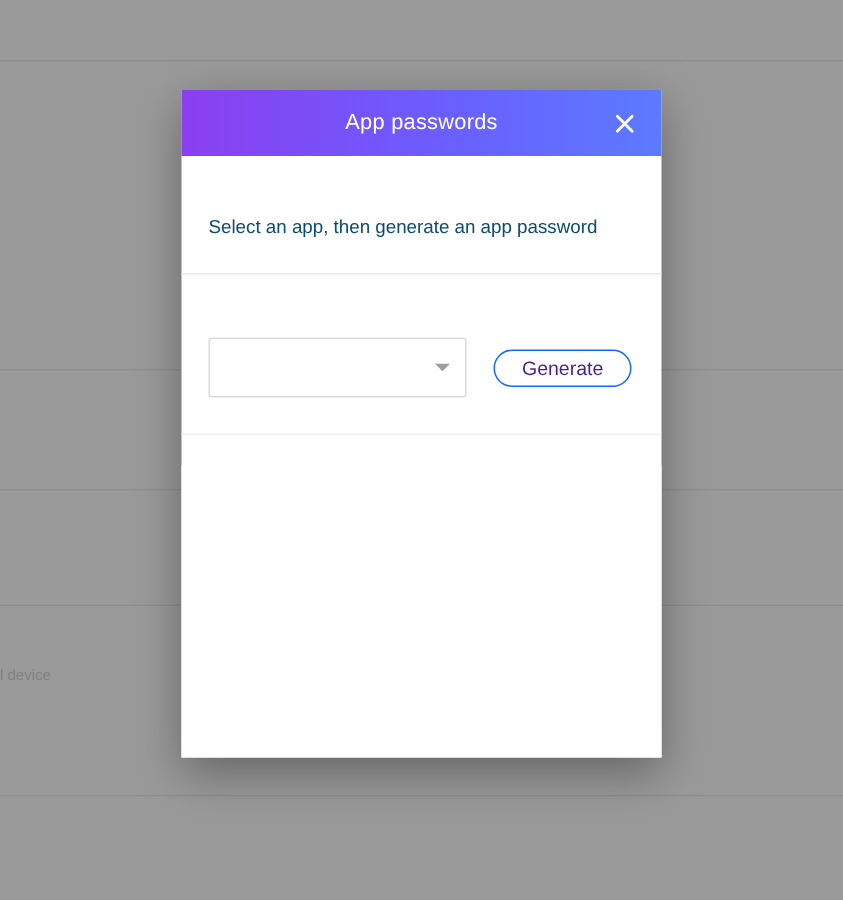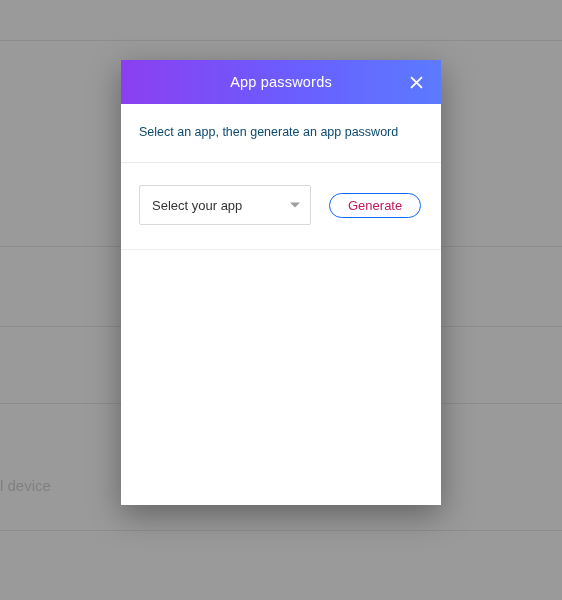--- a/index.html
+++ b/index.html
@@ -15,40 +15,40 @@
     .bg-line {
       position: absolute;
       left: 0; right: 0;
       height: 1px;
       background: #8d8d8d;
     }
     .bg-text {
       position: absolute;
       left: 0;
       color: #6f6f6f;
-      font-size: 15px;
+      font-size: 10px;
       opacity: 0.6;
-      margin-top: 32px;
     }
     .overlay {
       position: absolute;
       inset: 0;
       background: rgba(90,90,90,0.0);
       display: flex;
       align-items: flex-start;
       justify-content: center;
     }
     .modal {
       margin-top: 60px;
       width: 320px;
       background: #ffffff;
       box-shadow: 0 10px 30px rgba(0,0,0,0.35);
       display: flex;
       flex-direction: column;
       height: 445px;
+      gap: 20px;
     }
     .modal-header {
       height: 44px;
       background: linear-gradient(90deg, #8b3ff0 0%, #6a5eff 55%, #5b7bff 100%);
       display: flex;
       align-items: center;
       justify-content: center;
       position: relative;
       color: #ffffff;
     }
@@ -116,21 +116,21 @@
       width: 0; height: 0;
       border-left: 5px solid transparent;
       border-right: 5px solid transparent;
       border-top: 5px solid #9e9e9e;
     }
     .generate-btn {
       height: 25px;
       padding: 0 18px;
       border: 1px solid #0f69ff;
       background: #ffffff;
-      color: #be185d;
+      color: #4c1d95;
       border-radius: 18px;
       font-size: 13px;
       cursor: pointer;
       font-family: inherit;
     }
     .modal-body-rest {
       flex: 1;
       background: #ffffff;
     }
   </style>
@@ -156,21 +156,20 @@
         </svg>
       </button>
     </div>
 
     <div class="section-instructions">
       <span class="instructions-text">Select an app, then generate an app password</span>
     </div>
 
     <div class="section-controls">
       <div class="select-wrap">
-        <span class="select-label">Select your app</span>
         <span class="select-caret"></span>
       </div>
       <button class="generate-btn">Generate</button>
     </div>
 
     <div class="modal-body-rest"></div>
 
   </div>
 
 </div>

